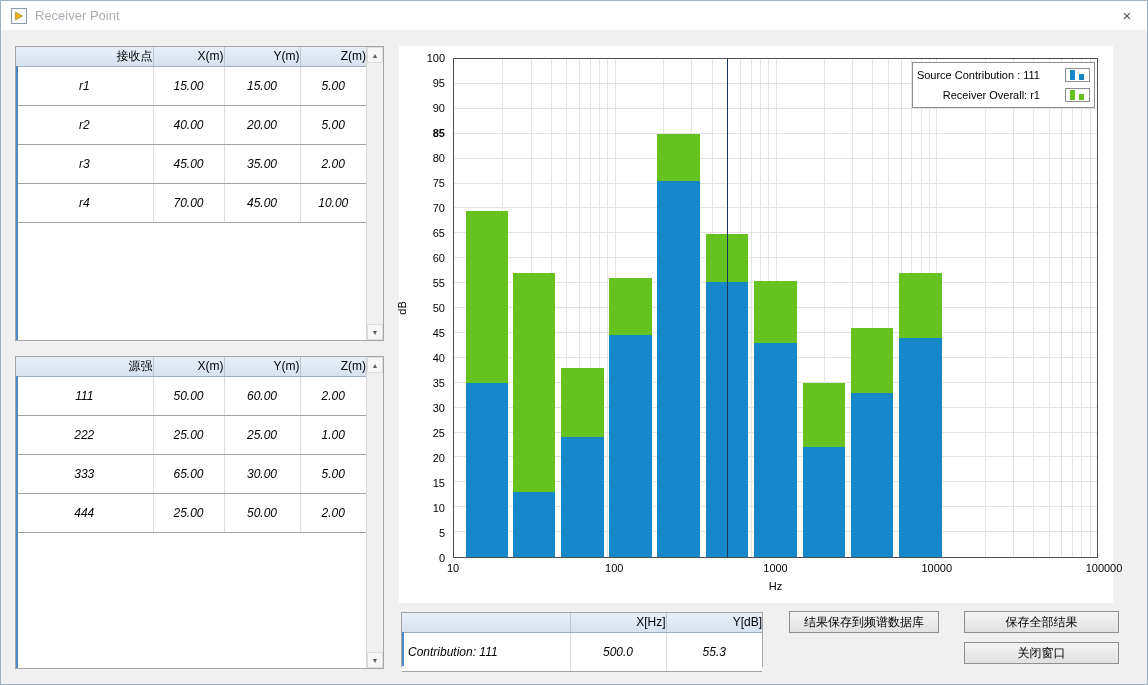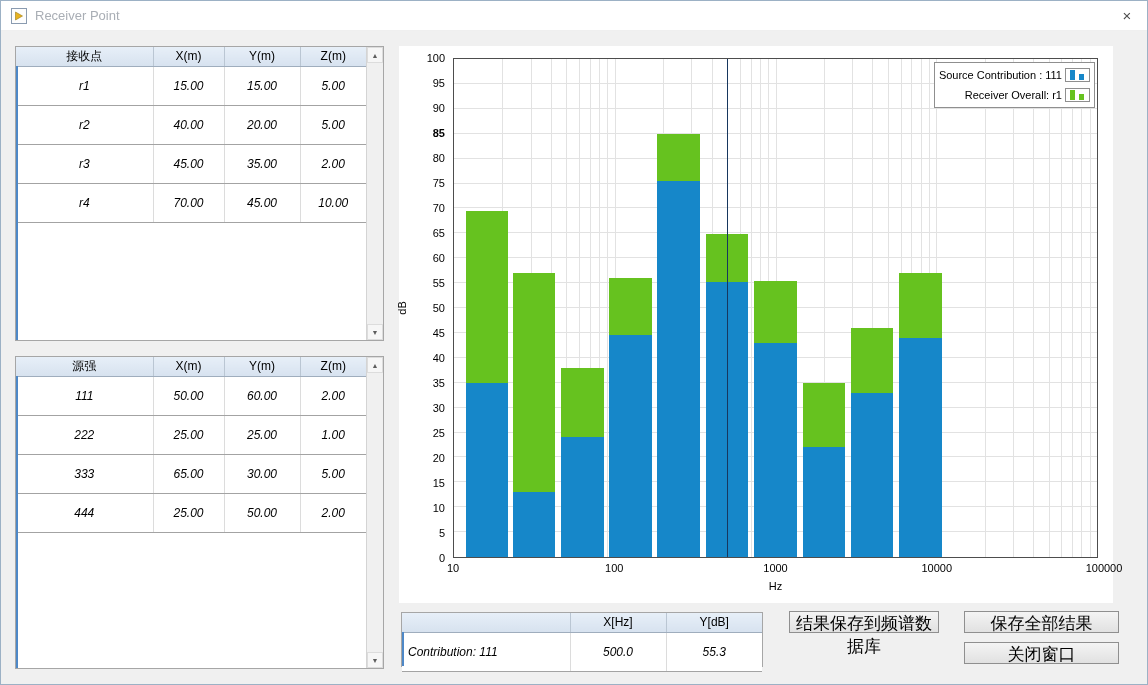--- a/index.html
+++ b/index.html
@@ -17,21 +17,21 @@
                line-height:22px; font-size:15px; color:#4d4d4d; cursor:default; }
 
   
   .table-panel { position:absolute; background:#fff; border:1px solid #a6a6a6; }
   #receiver-panel { left:14px; top:45px; width:369px; height:295px; }
   #source-panel   { left:14px; top:355px; width:369px; height:313px; }
 
   .lv-table { border-collapse:collapse; table-layout:fixed; font-size:12px; }
   .lv-table th { height:19px; font-weight:normal; background:linear-gradient(#e7eff8,#d7e2ef);
                  border-right:1px solid #bac6d3; border-bottom:1px solid #9fadbd;
-                 padding:0; text-align:center; }
+                 padding:0; text-align:right; }
   .lv-table th:last-child { border-right:none; }
   .lv-table td { height:17px; padding:12px; text-align:center; background:#fff;
                  border-right:1px solid #dcdcdc; border-bottom:1px solid #a3a3a3;font-style:italic; }
   .lv-table td:last-child { border-right:none;text-align:center; }
   .lv-table .cell-left { text-align:left; padding-left:6px; }
 
   .accent { position:absolute; left:0; top:19px; bottom:0; width:2px; background:#4e88c7; }
 
   .scrollbar { position:absolute; top:0; right:0; bottom:0; width:17px; background:#f0f0f0;
                border-left:1px solid #d4d4d4; }
@@ -44,41 +44,41 @@
   
   .chart-panel { position:absolute; left:398px; top:45px; width:714px; height:557px; background:#fff; }
   .plot { position:absolute; left:54px; top:12px; width:645px; height:500px;
           border:1px solid #4d4d4d; background:#fff; }
   .gridline-h { position:absolute; left:0; right:0; height:1px; background:#e2e2e2; }
   .gridline-v { position:absolute; top:0; bottom:0; width:1px; background:#e2e2e2; }
   .bar { position:absolute; bottom:0; }
   .cursor-line { position:absolute; top:0; bottom:0; width:1px; background:#17375e; z-index:4; }
   .legend { position:absolute; top:3px; right:2px; background:#fff; border:1px solid #8f8f8f;
             padding:2px 4px; z-index:6; }
-  .legend-row { display:flex; align-items:center; justify-content:flex-end; gap:3px;
+  .legend-row { display:flex; align-items:center; justify-content:flex-end; gap:25px;
                 height:20px; font-size:11px; }
   .legend-icon { position:relative; width:25px; height:14px; border:1px solid #8f8f8f; background:#fff; }
   .legend-icon i { position:absolute; bottom:1px; width:5px; }
   .legend-icon .g1 { left:4px; height:10px; }
   .legend-icon .g2 { left:13px; height:6px; }
 
   .y-ticks { position:absolute; left:0; top:12px; width:50px; height:500px; font-size:11px; }
   .ytick { position:absolute; right:4px; transform:translateY(-50%); }
   .x-ticks { position:absolute; left:54px; top:516px; width:645px; height:14px; font-size:11px; }
   .xtick { position:absolute; transform:translateX(-50%); }
   .axis-label-y { position:absolute; left:-4px; top:256px; transform:rotate(-90deg); font-size:11px; }
   .axis-label-x { position:absolute; left:54px; top:534px; width:645px; text-align:center; font-size:11px; }
 
   
   .cursor-panel { position:absolute; left:400px; top:611px; width:362px; height:55px;
                   background:#fff; border:1px solid #a6a6a6; }
 
   
   .btn { position:absolute; height:22px; background:linear-gradient(#f4f4f4,#e1e1e1);
-         border:1px solid #8f8f8f; font-family:"Liberation Sans",sans-serif; font-size:17px;
+         border:1px solid #8f8f8f; font-family:"Liberation Sans",sans-serif; font-size:12px;
          padding:0; color:#000; }
   #btn-save-db      { left:788px; top:610px; width:150px; }
   #btn-save-all     { left:963px; top:610px; width:155px; }
   #btn-open-db      { left:788px; top:641px; width:150px; }
   #btn-close-window { left:963px; top:641px; width:155px; }
 </style>
 </head>
 <body>
 
 <div class="window">

